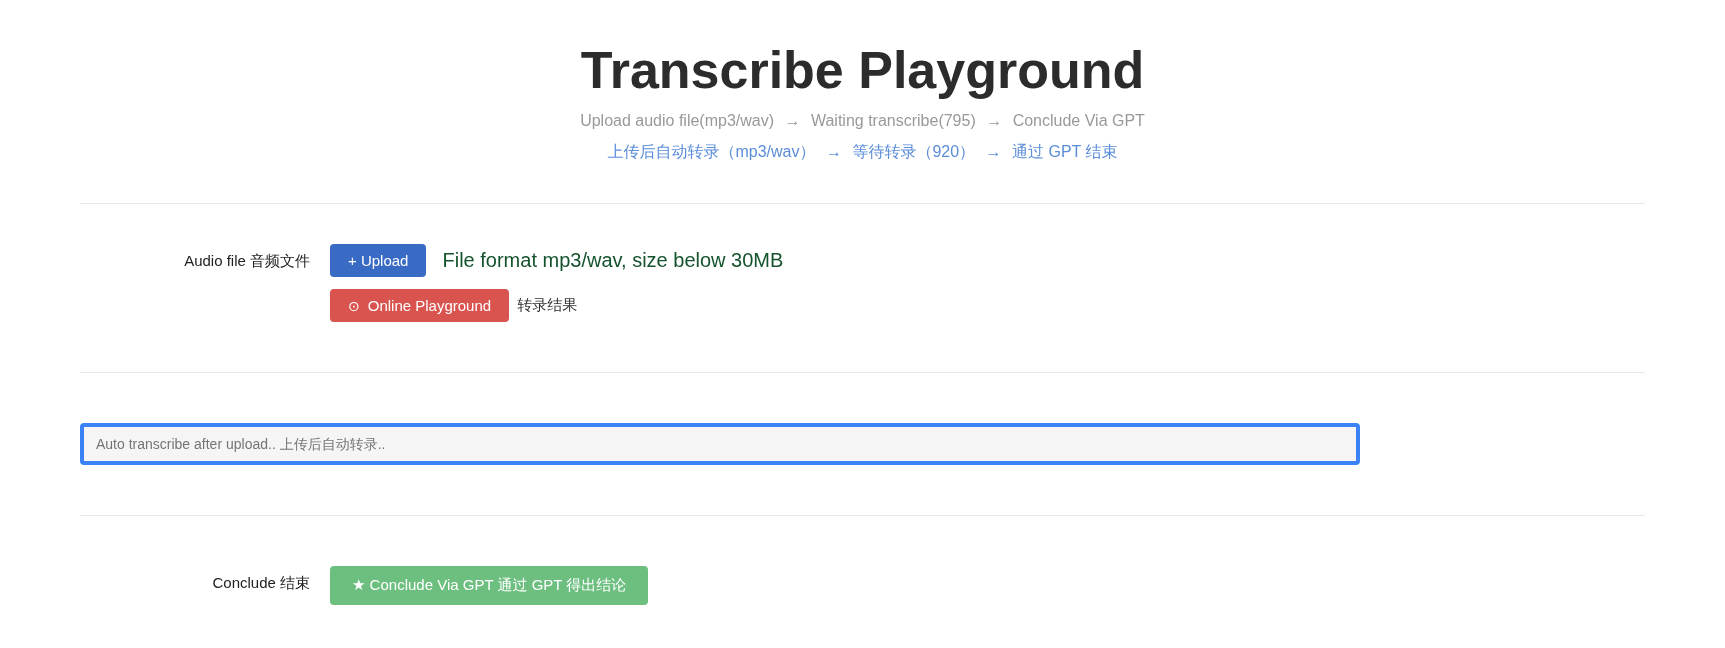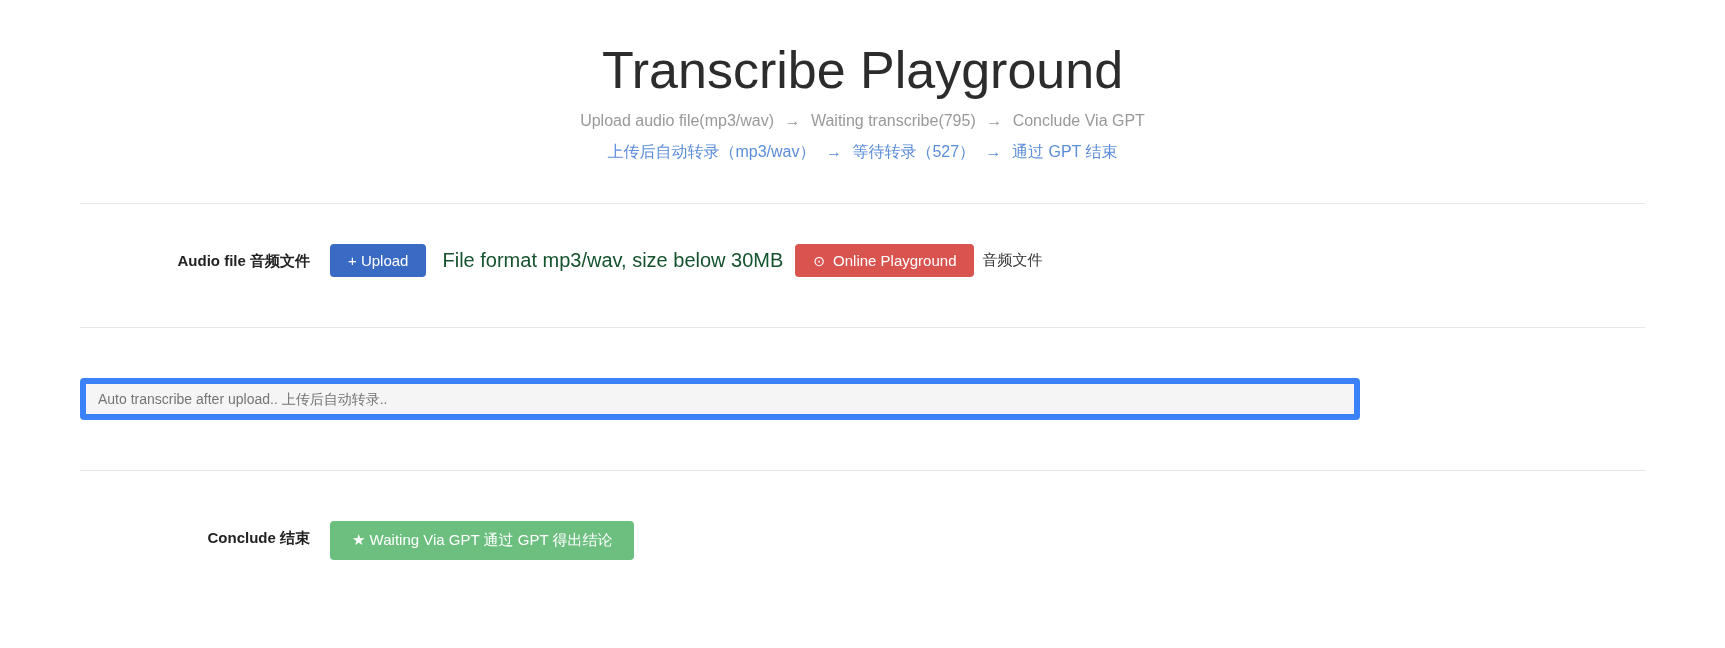--- a/index.html
+++ b/index.html
@@ -21,21 +21,21 @@
       padding: 40px 80px;
     }
 
     .header {
       text-align: center;
       margin-bottom: 40px;
     }
 
     .header-title {
       font-size: 52px;
-      font-weight: 400;
+      font-weight: 700;
       color: #2c2c2c;
       margin-bottom: 12px;
     }
 
     .header-subtitle-en {
       font-size: 16px;
       color: #999;
       margin-bottom: 12px;
     }
 
@@ -68,30 +68,30 @@
     }
 
     .form-row {
       display: flex;
       align-items: flex-start;
       gap: 20px;
     }
 
     .form-label {
       font-size: 15px;
-      font-weight: 700;
+      font-weight: 400;
       color: #222;
       min-width: 230px;
       padding-top: 8px;
       text-align: right;
     }
 
     .form-content {
       display: flex;
-      flex-direction: row;
+      flex-direction: column;
       gap: 12px;
     }
 
     .upload-row {
       display: flex;
       align-items: center;
       gap: 16px;
     }
 
     .btn-upload {
@@ -140,21 +140,21 @@
     }
 
     .recording-row {
       display: flex;
       align-items: center;
     }
 
     .transcribe-input {
       width: 1280px;
       height: 42px;
-      border: 6px solid #3b82f6;
+      border: 4px solid #3b82f6;
       border-radius: 4px;
       background: #f5f5f5;
       padding: 0 12px;
       font-size: 14px;
       color: #bbb;
       outline: none;
     }
 
     .btn-conclude {
       background: #6dbf80;
@@ -183,21 +183,21 @@
     <div class="header-subtitle-en">
       <span>Upload audio file(mp3/wav)</span>
       <span class="arrow">→</span>
       <span>Waiting transcribe(795)</span>
       <span class="arrow">→</span>
       <span>Conclude Via GPT</span>
     </div>
     <div class="header-subtitle-zh">
       <span>上传后自动转录（mp3/wav）</span>
       <span class="arrow-blue">→</span>
-      <span>等待转录（527）</span>
+      <span>等待转录（920）</span>
       <span class="arrow-blue">→</span>
       <span>通过 GPT 结束</span>
     </div>
   </div>
 
   <hr class="divider">
 
   <div class="form-section">
 
     <div class="form-row">
@@ -205,36 +205,36 @@
       <div class="form-content">
         <div class="upload-row">
           <button class="btn-upload">+ Upload</button>
           <span class="upload-hint-en">File format mp3/wav, size below 30MB</span>
         </div>
         <div class="recording-row">
           <button class="btn-recording">
             <span class="record-icon">⊙</span>
             <span>Online Playground</span>
           </button>
-          <span class="recording-label-zh">音频文件</span>
+          <span class="recording-label-zh">转录结果</span>
         </div>
       </div>
     </div>
 
     <hr class="divider">
 
     <div class="form-row">
       <div class="form-content">
         <input type="text" class="transcribe-input" readonly="" placeholder="Auto transcribe after upload.. 上传后自动转录.." style="">
       </div>
     </div>
 
     <hr class="divider">
 
     <div class="form-row">
       <div class="form-label">Conclude 结束</div>
       <div class="form-content">
-        <button class="btn-conclude">★ Waiting Via GPT 通过 GPT 得出结论</button>
+        <button class="btn-conclude">★ Conclude Via GPT 通过 GPT 得出结论</button>
       </div>
     </div>
 
   </div>
 </div>
 
 </body></html>

